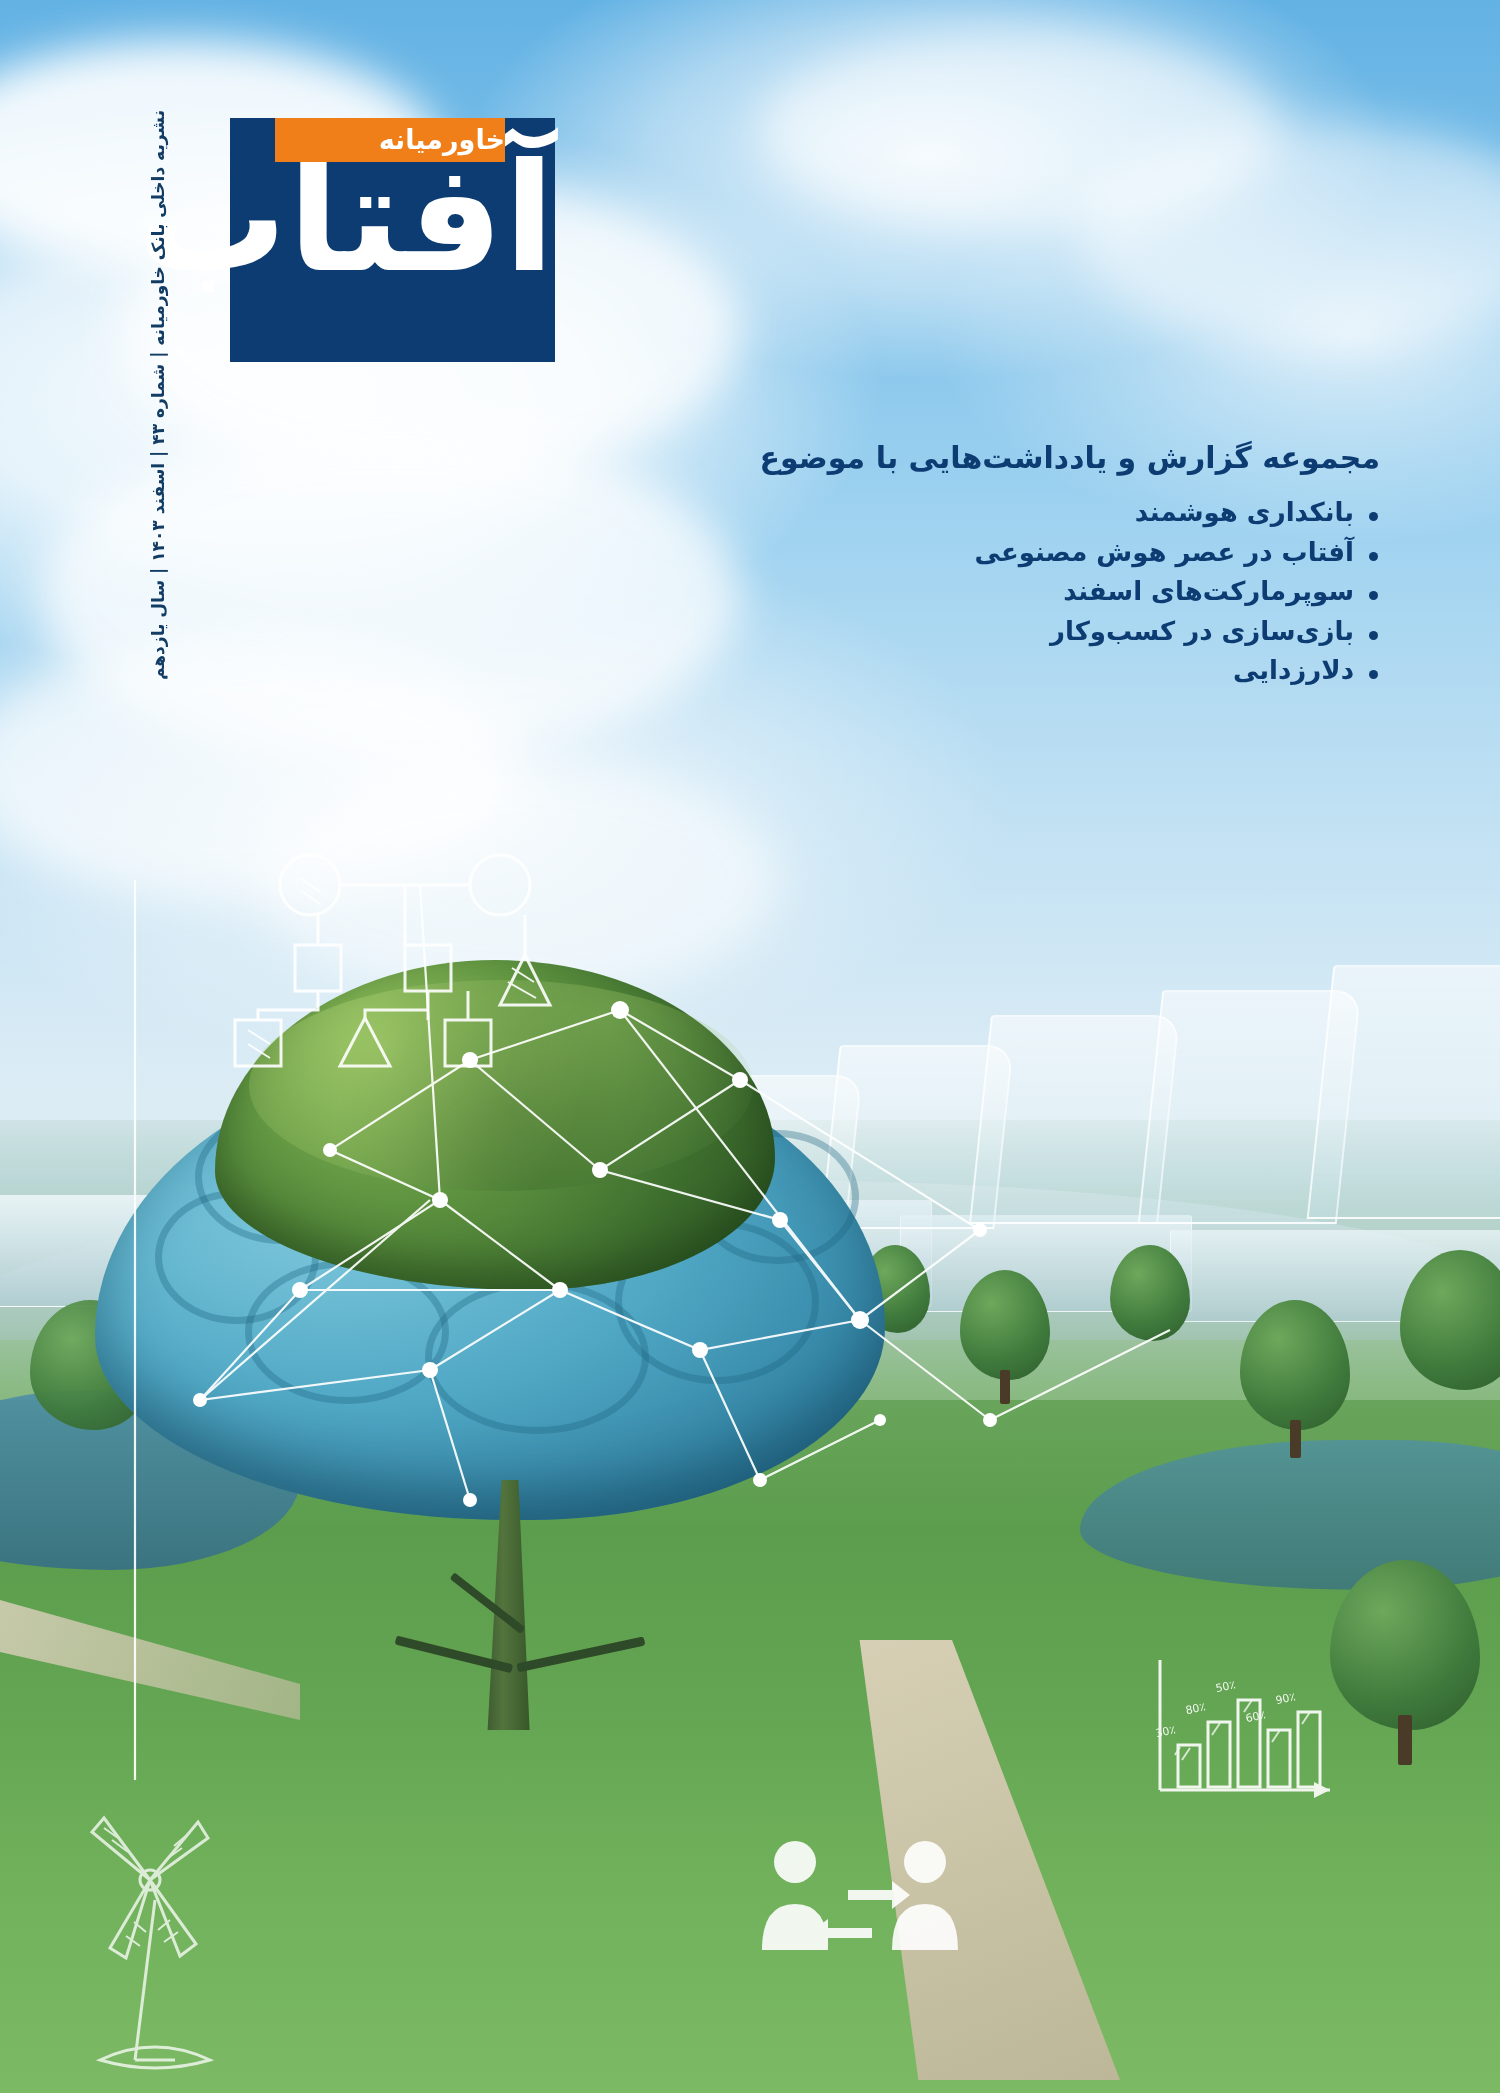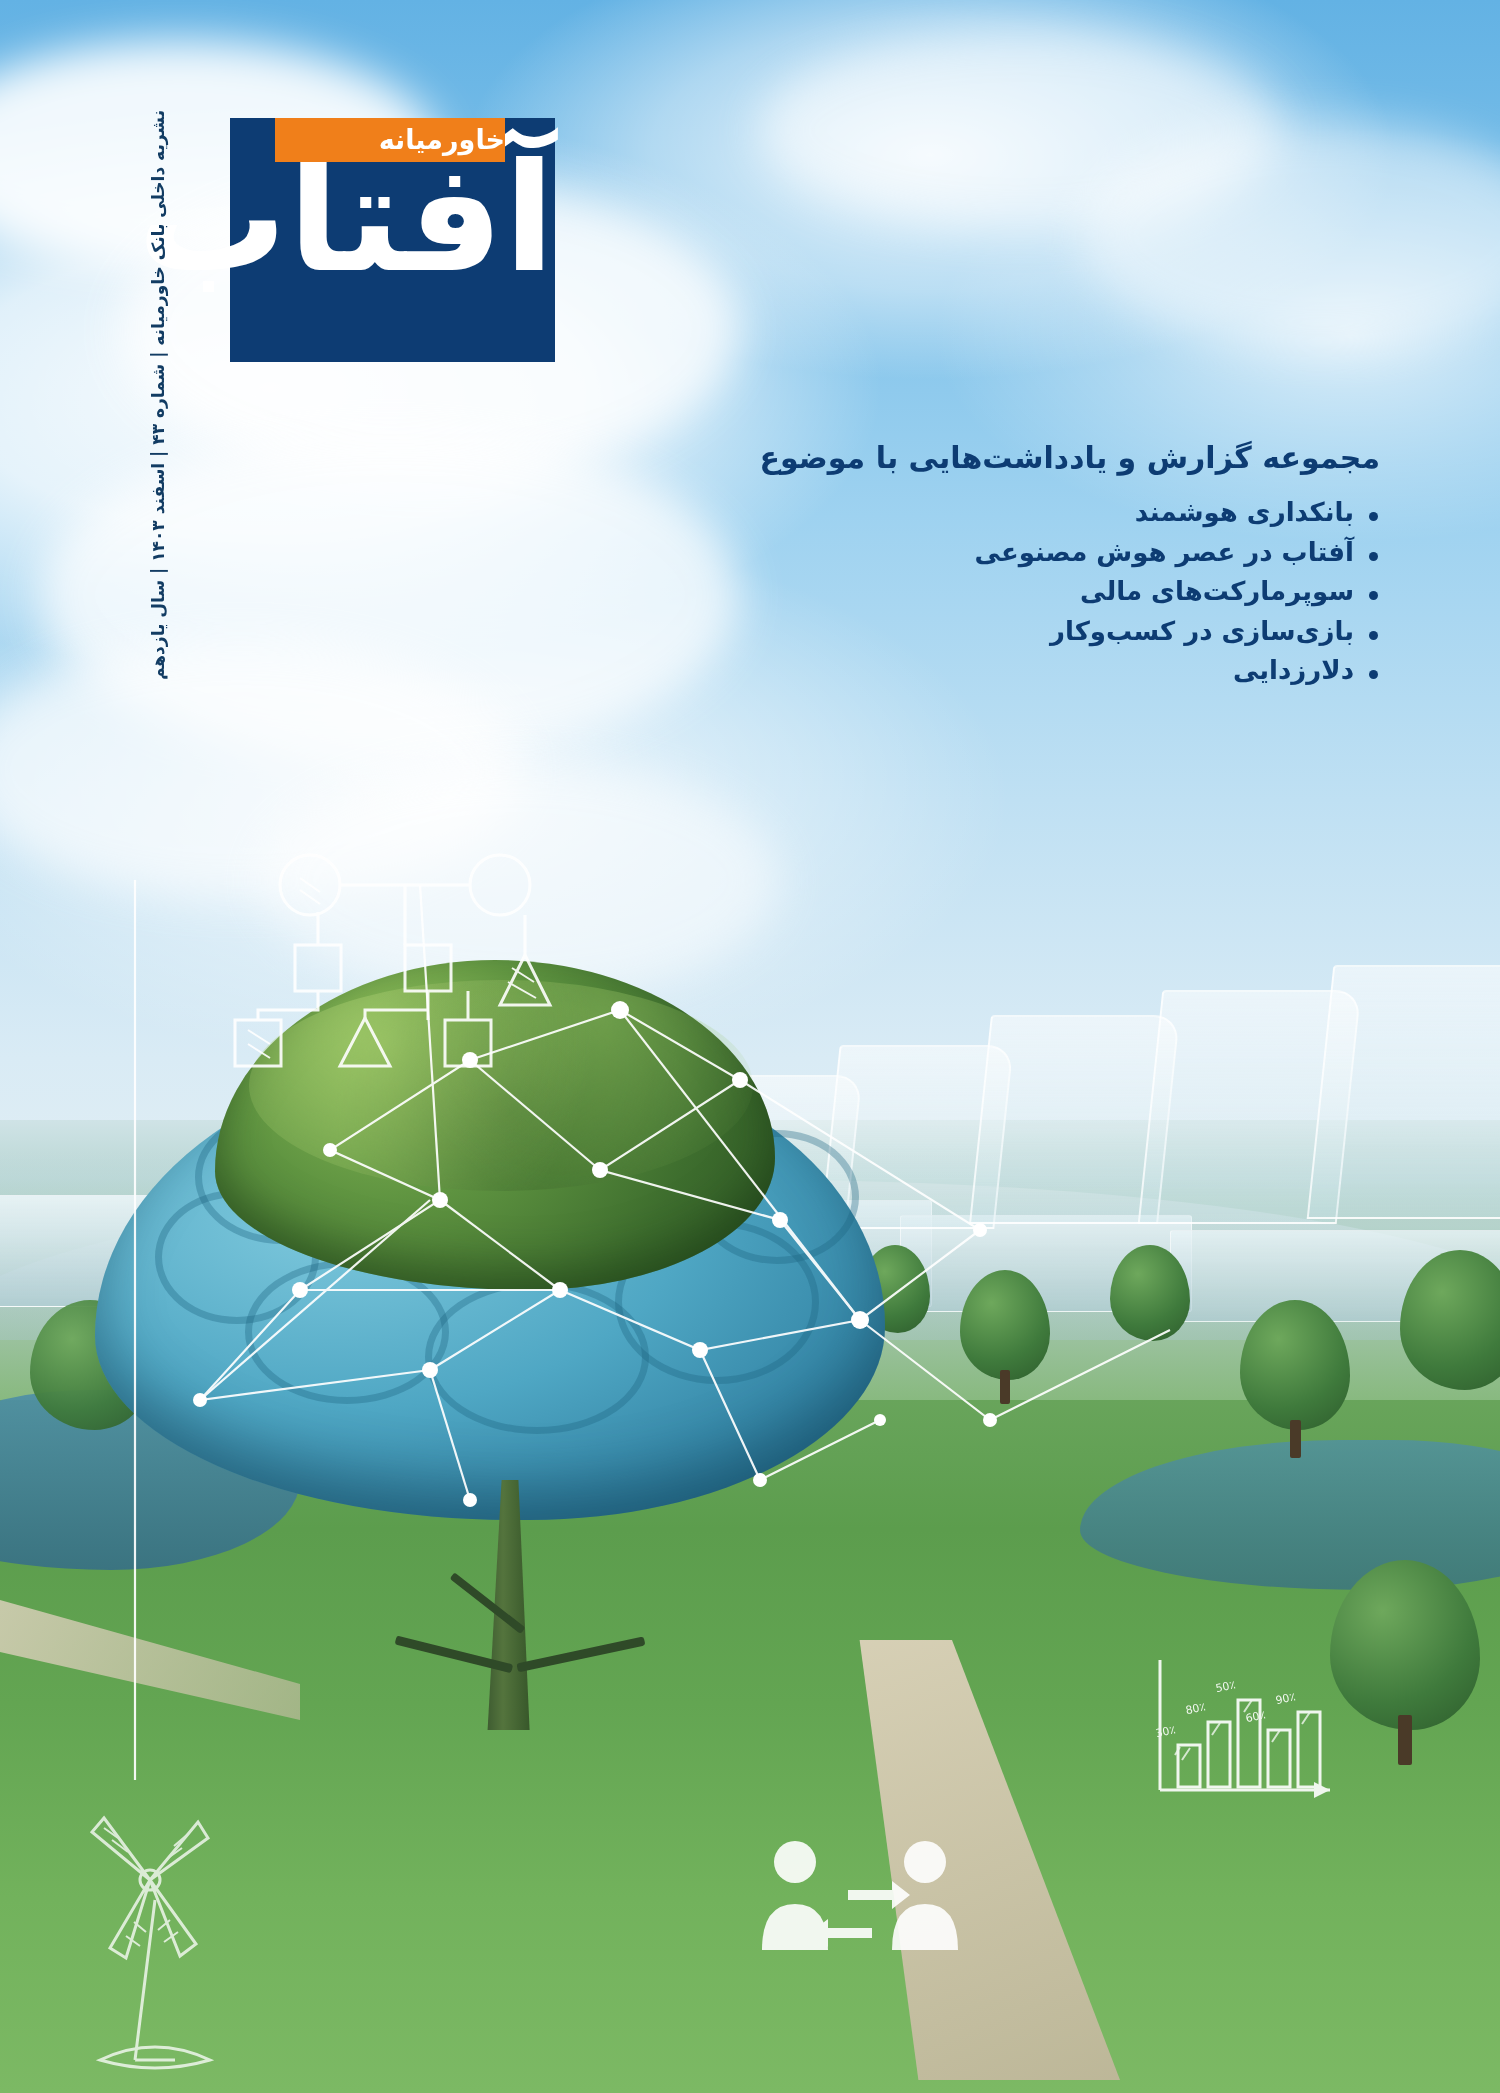--- a/index.html
+++ b/index.html
@@ -422,19 +422,19 @@
     <div class="logo-word">آفتاب</div>
   </div>
   <div class="logo-kicker">خاورمیانه</div>
   <div class="spine-text">نشریه داخلی بانک خاورمیانه | شماره ۴۳ | اسفند ۱۴۰۳ | سال یازدهم</div>
 
   <div class="headline">
     <div class="sub">مجموعه گزارش و یادداشت‌هایی با موضوع</div>
     <ul class="toc">
       <li>بانکداری هوشمند</li>
       <li>آفتاب در عصر هوش مصنوعی</li>
-      <li>سوپرمارکت‌های مالی</li>
+      <li>سوپرمارکت‌های اسفند</li>
       <li>بازی‌سازی در کسب‌وکار</li>
       <li>دلارزدایی</li>
     </ul>
   </div>
 
 </div>
 
 </body></html>

